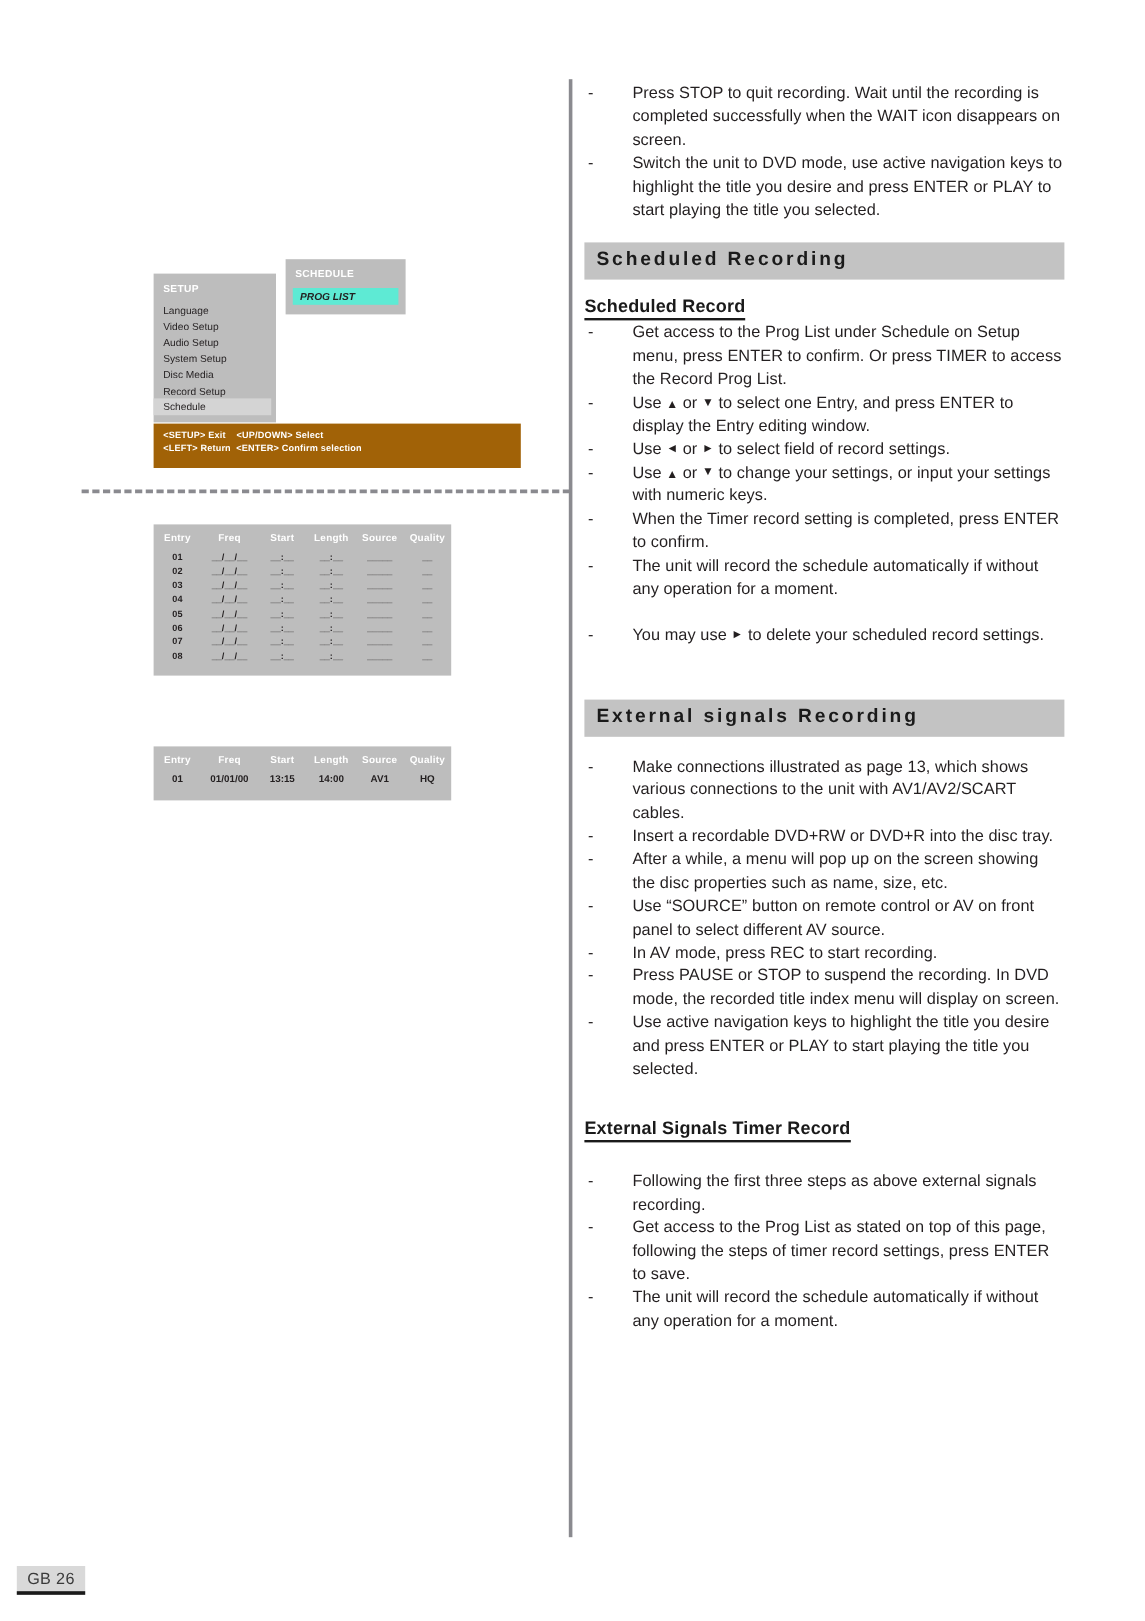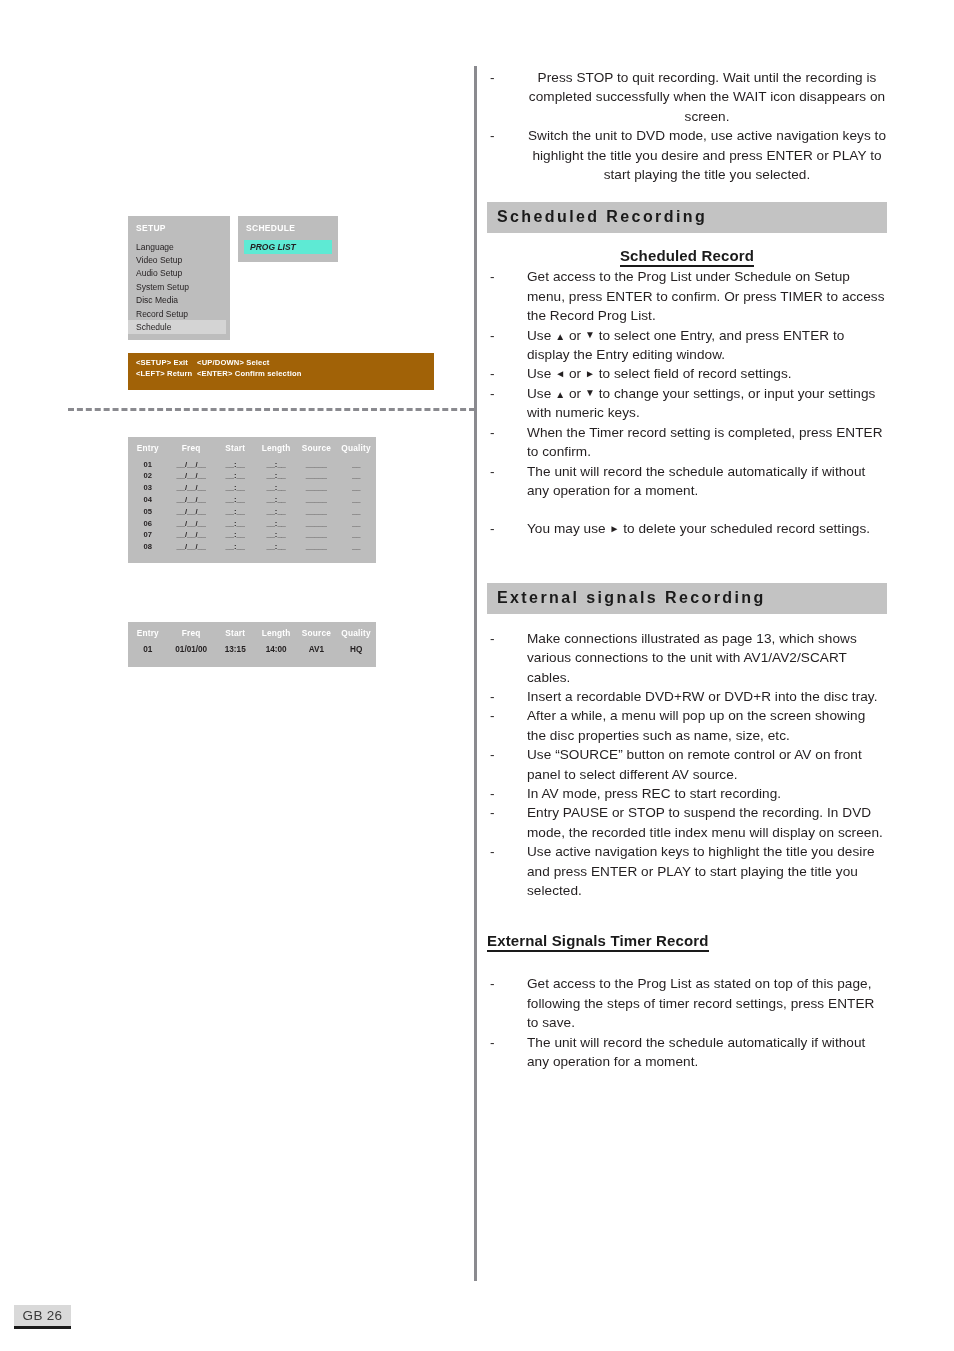--- a/index.html
+++ b/index.html
@@ -56,21 +56,21 @@
     top: 216px;
     width: 310px;
     height: 120px;
   }
   .osd-panel {
     position: absolute;
     background: #bdbdbd;
   }
   .osd-panel.setup {
     left: 0;
-    top: 0;
+    top: 12px;
     width: 102px;
     padding: 6px 0 6px 0;
   }
   .osd-panel.schedule {
     left: 110px;
     top: 0;
     width: 100px;
     padding: 6px 0 6px 0;
     height: 34px;
   }
@@ -391,28 +391,28 @@
               <td>HQ</td>
             </tr>
           </tbody>
       </table>
     </div>
 
   </div>
 
   <div class="right-col">
 
-    <ul class="bullets" id="intro-bullets" style="margin-top:68px;text-align:center;">
+    <ul class="bullets" id="intro-bullets" style="margin-top:68px;">
         <li>Press STOP to quit recording. Wait until the recording is completed successfully when the WAIT icon disappears on screen.</li>
         <li>Switch the unit to DVD mode, use active navigation keys to highlight the title you desire and press ENTER or PLAY to start playing the title you selected.</li>
       </ul>
 
     <div class="section-bar" style="margin-top:18px;">Scheduled  Recording</div>
 
-    <div style="margin-top:14px;text-align:center;">
+    <div style="margin-top:14px;">
       <span class="sub-heading">Scheduled Record</span>
     </div>
 
     <ul class="bullets" id="sched-bullets" style="">
         <li>Get access to the Prog List under Schedule on Setup menu, press ENTER to confirm. Or press TIMER to access the Record Prog List.</li>
         <li>Use <span class="arrow up">▲</span> or <span class="arrow down">▼</span> to select one Entry, and press ENTER to display the Entry editing window.</li>
         <li>Use <span class="arrow ">◄</span> or <span class="arrow ">►</span> to select field of record settings.</li>
         <li>Use <span class="arrow up">▲</span> or <span class="arrow down">▼</span> to change your settings, or input your settings with numeric keys.</li>
         <li>When the Timer record setting is completed, press ENTER to confirm.</li>
         <li>The unit will record the schedule automatically if without any operation for a moment.</li>
@@ -423,29 +423,30 @@
       </ul>
 
     <div class="section-bar" style="margin-top:44px;">External  signals  Recording</div>
 
     <ul class="bullets" id="ext-bullets" style="margin-top:15px;">
         <li>Make connections illustrated as page 13, which shows various connections to the unit with AV1/AV2/SCART cables.</li>
         <li>Insert a recordable DVD+RW or DVD+R into the disc tray.</li>
         <li>After a while, a menu will pop up on the screen showing the disc properties such as name, size, etc.</li>
         <li>Use “SOURCE” button on remote control or AV on front panel to select different AV source.</li>
         <li>In AV mode, press REC to start recording.</li>
-        <li>Entry PAUSE or STOP to suspend the recording. In DVD mode, the recorded title index menu will display on screen.</li>
+        <li>Press PAUSE or STOP to suspend the recording. In DVD mode, the recorded title index menu will display on screen.</li>
         <li>Use active navigation keys to highlight the title you desire and press ENTER or PLAY to start playing the title you selected.</li>
       </ul>
 
     <div style="margin-top:32px;">
       <span class="sub-heading">External Signals Timer Record</span>
     </div>
 
     <ul class="bullets" id="ext-timer-bullets" style="margin-top:22px;">
+        <li>Following the first three steps as above external signals recording.</li>
         <li>Get access to the Prog List as stated on top of this page, following the steps of timer record settings, press ENTER to save.</li>
         <li>The unit will record the schedule automatically if without any operation for a moment.</li>
       </ul>
 
   </div>
 
   <div class="footer">GB 26</div>
 
 </div>
 

